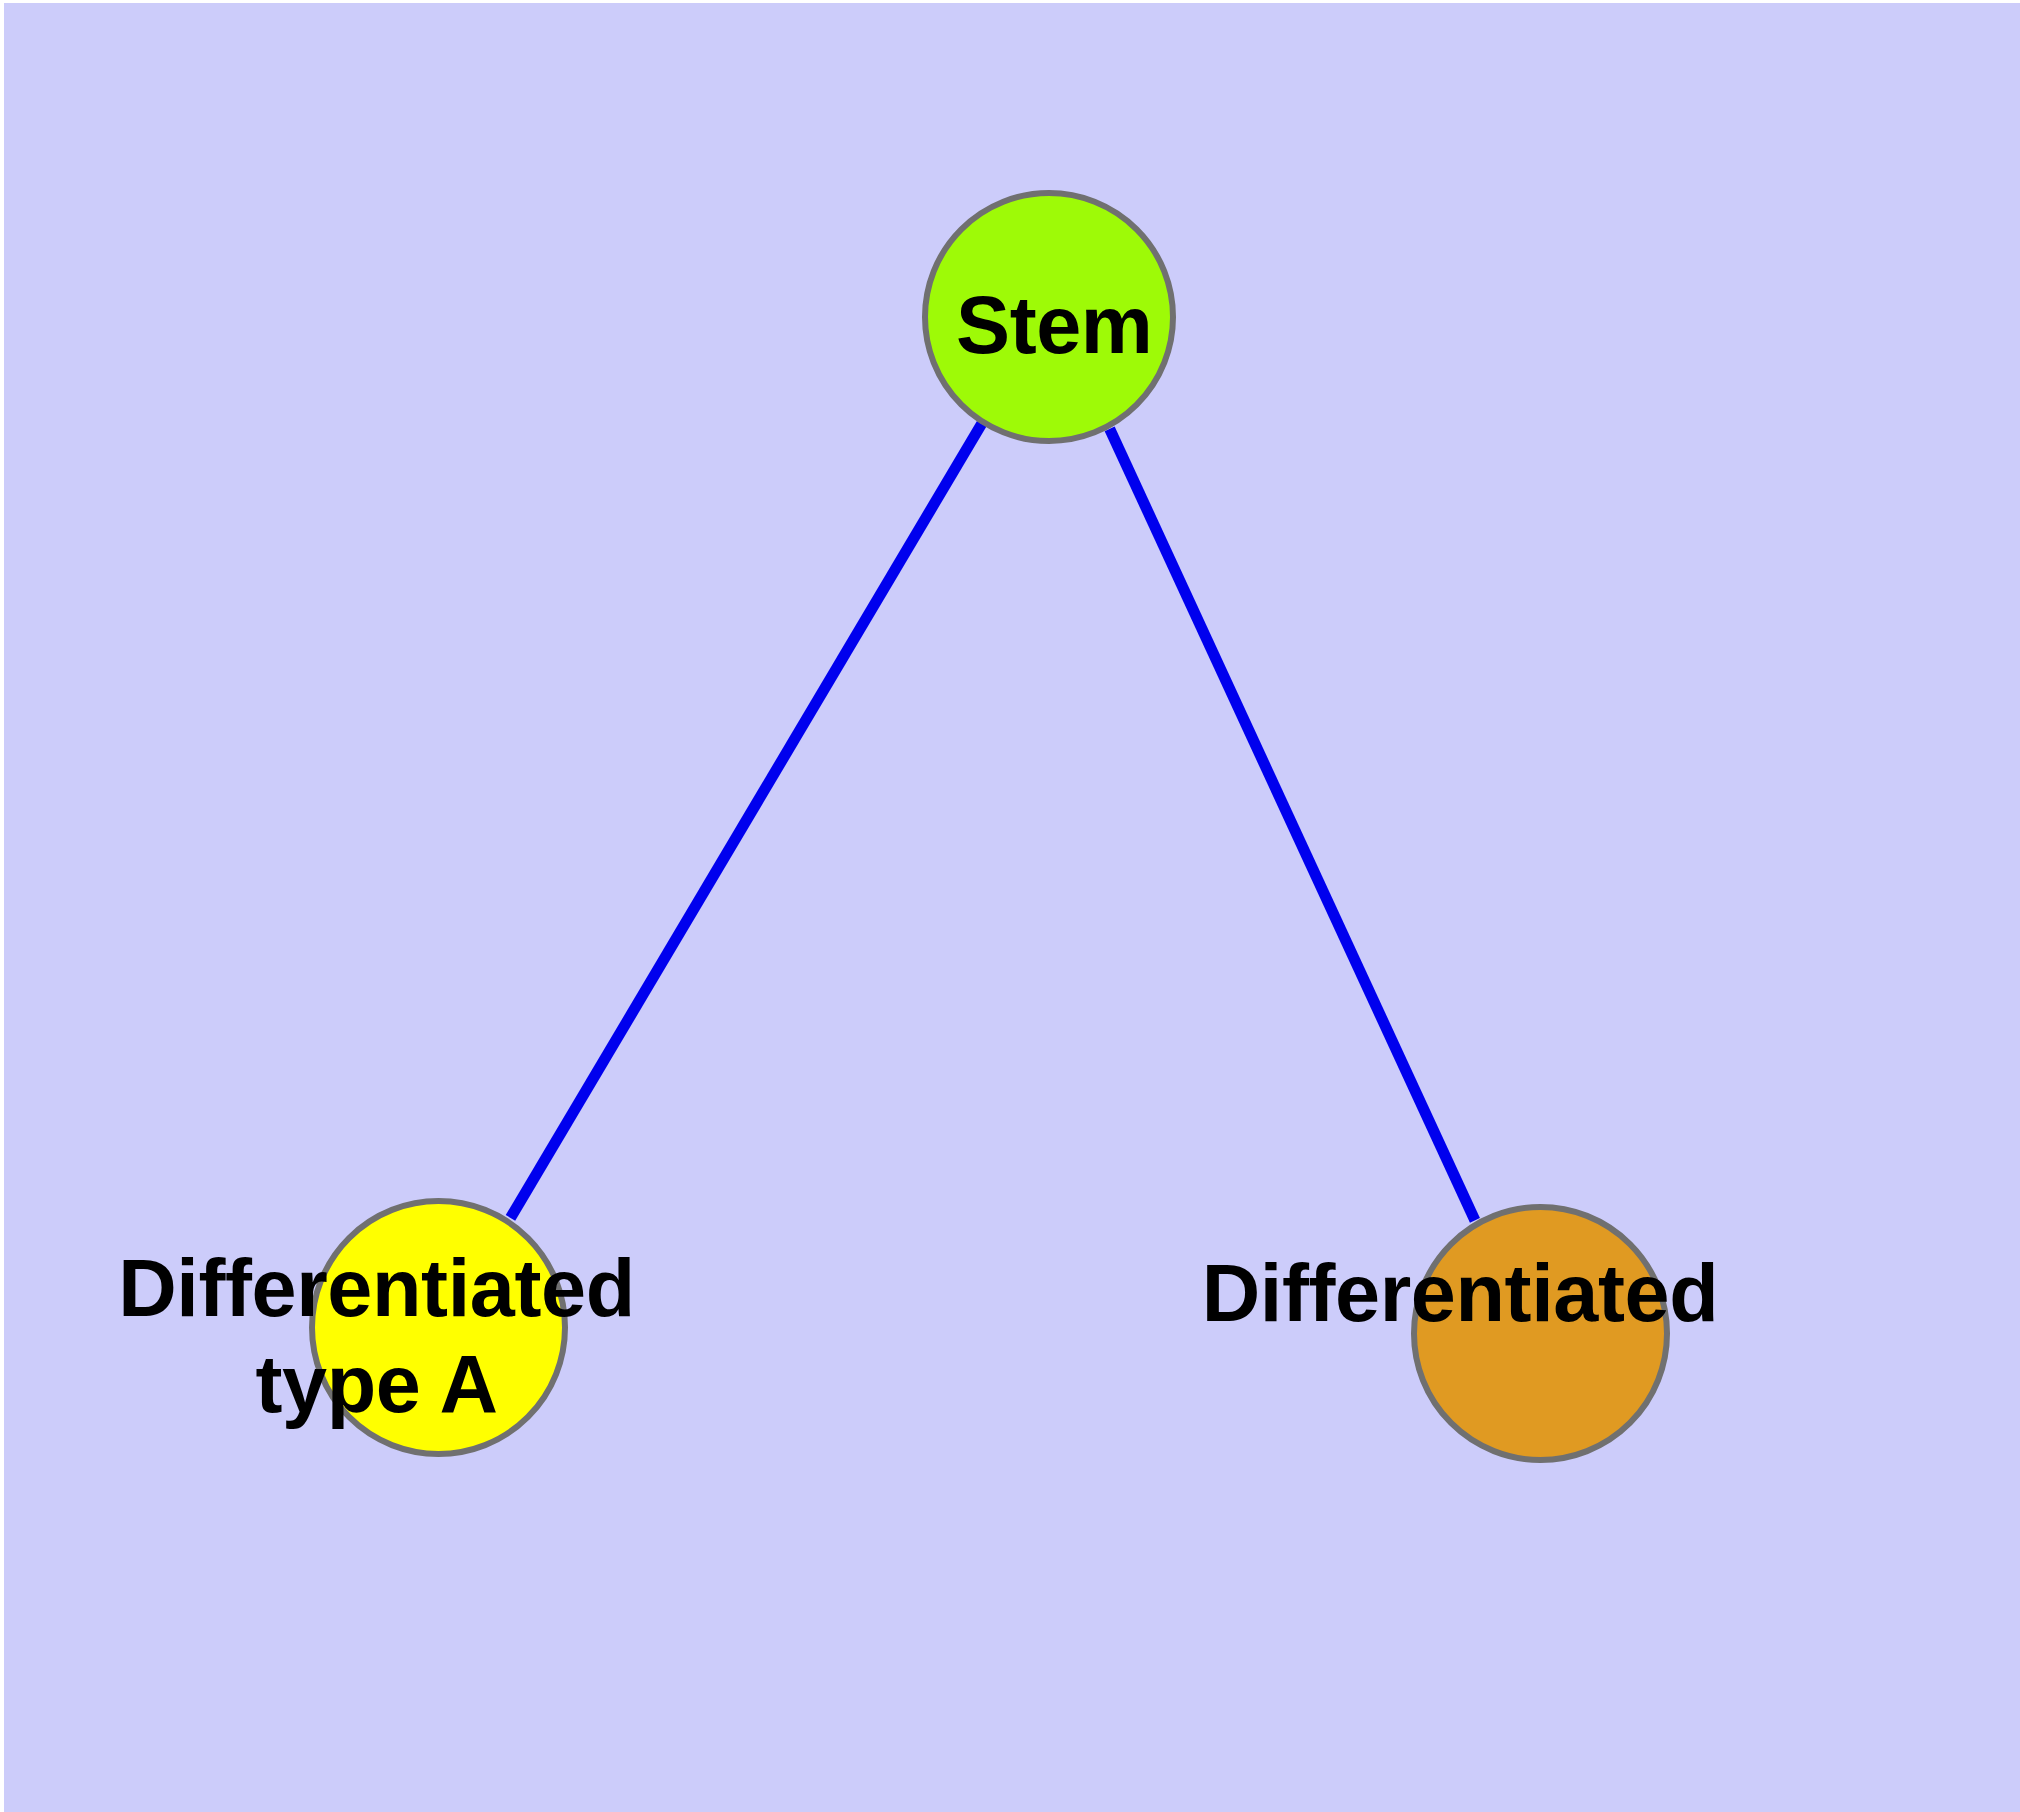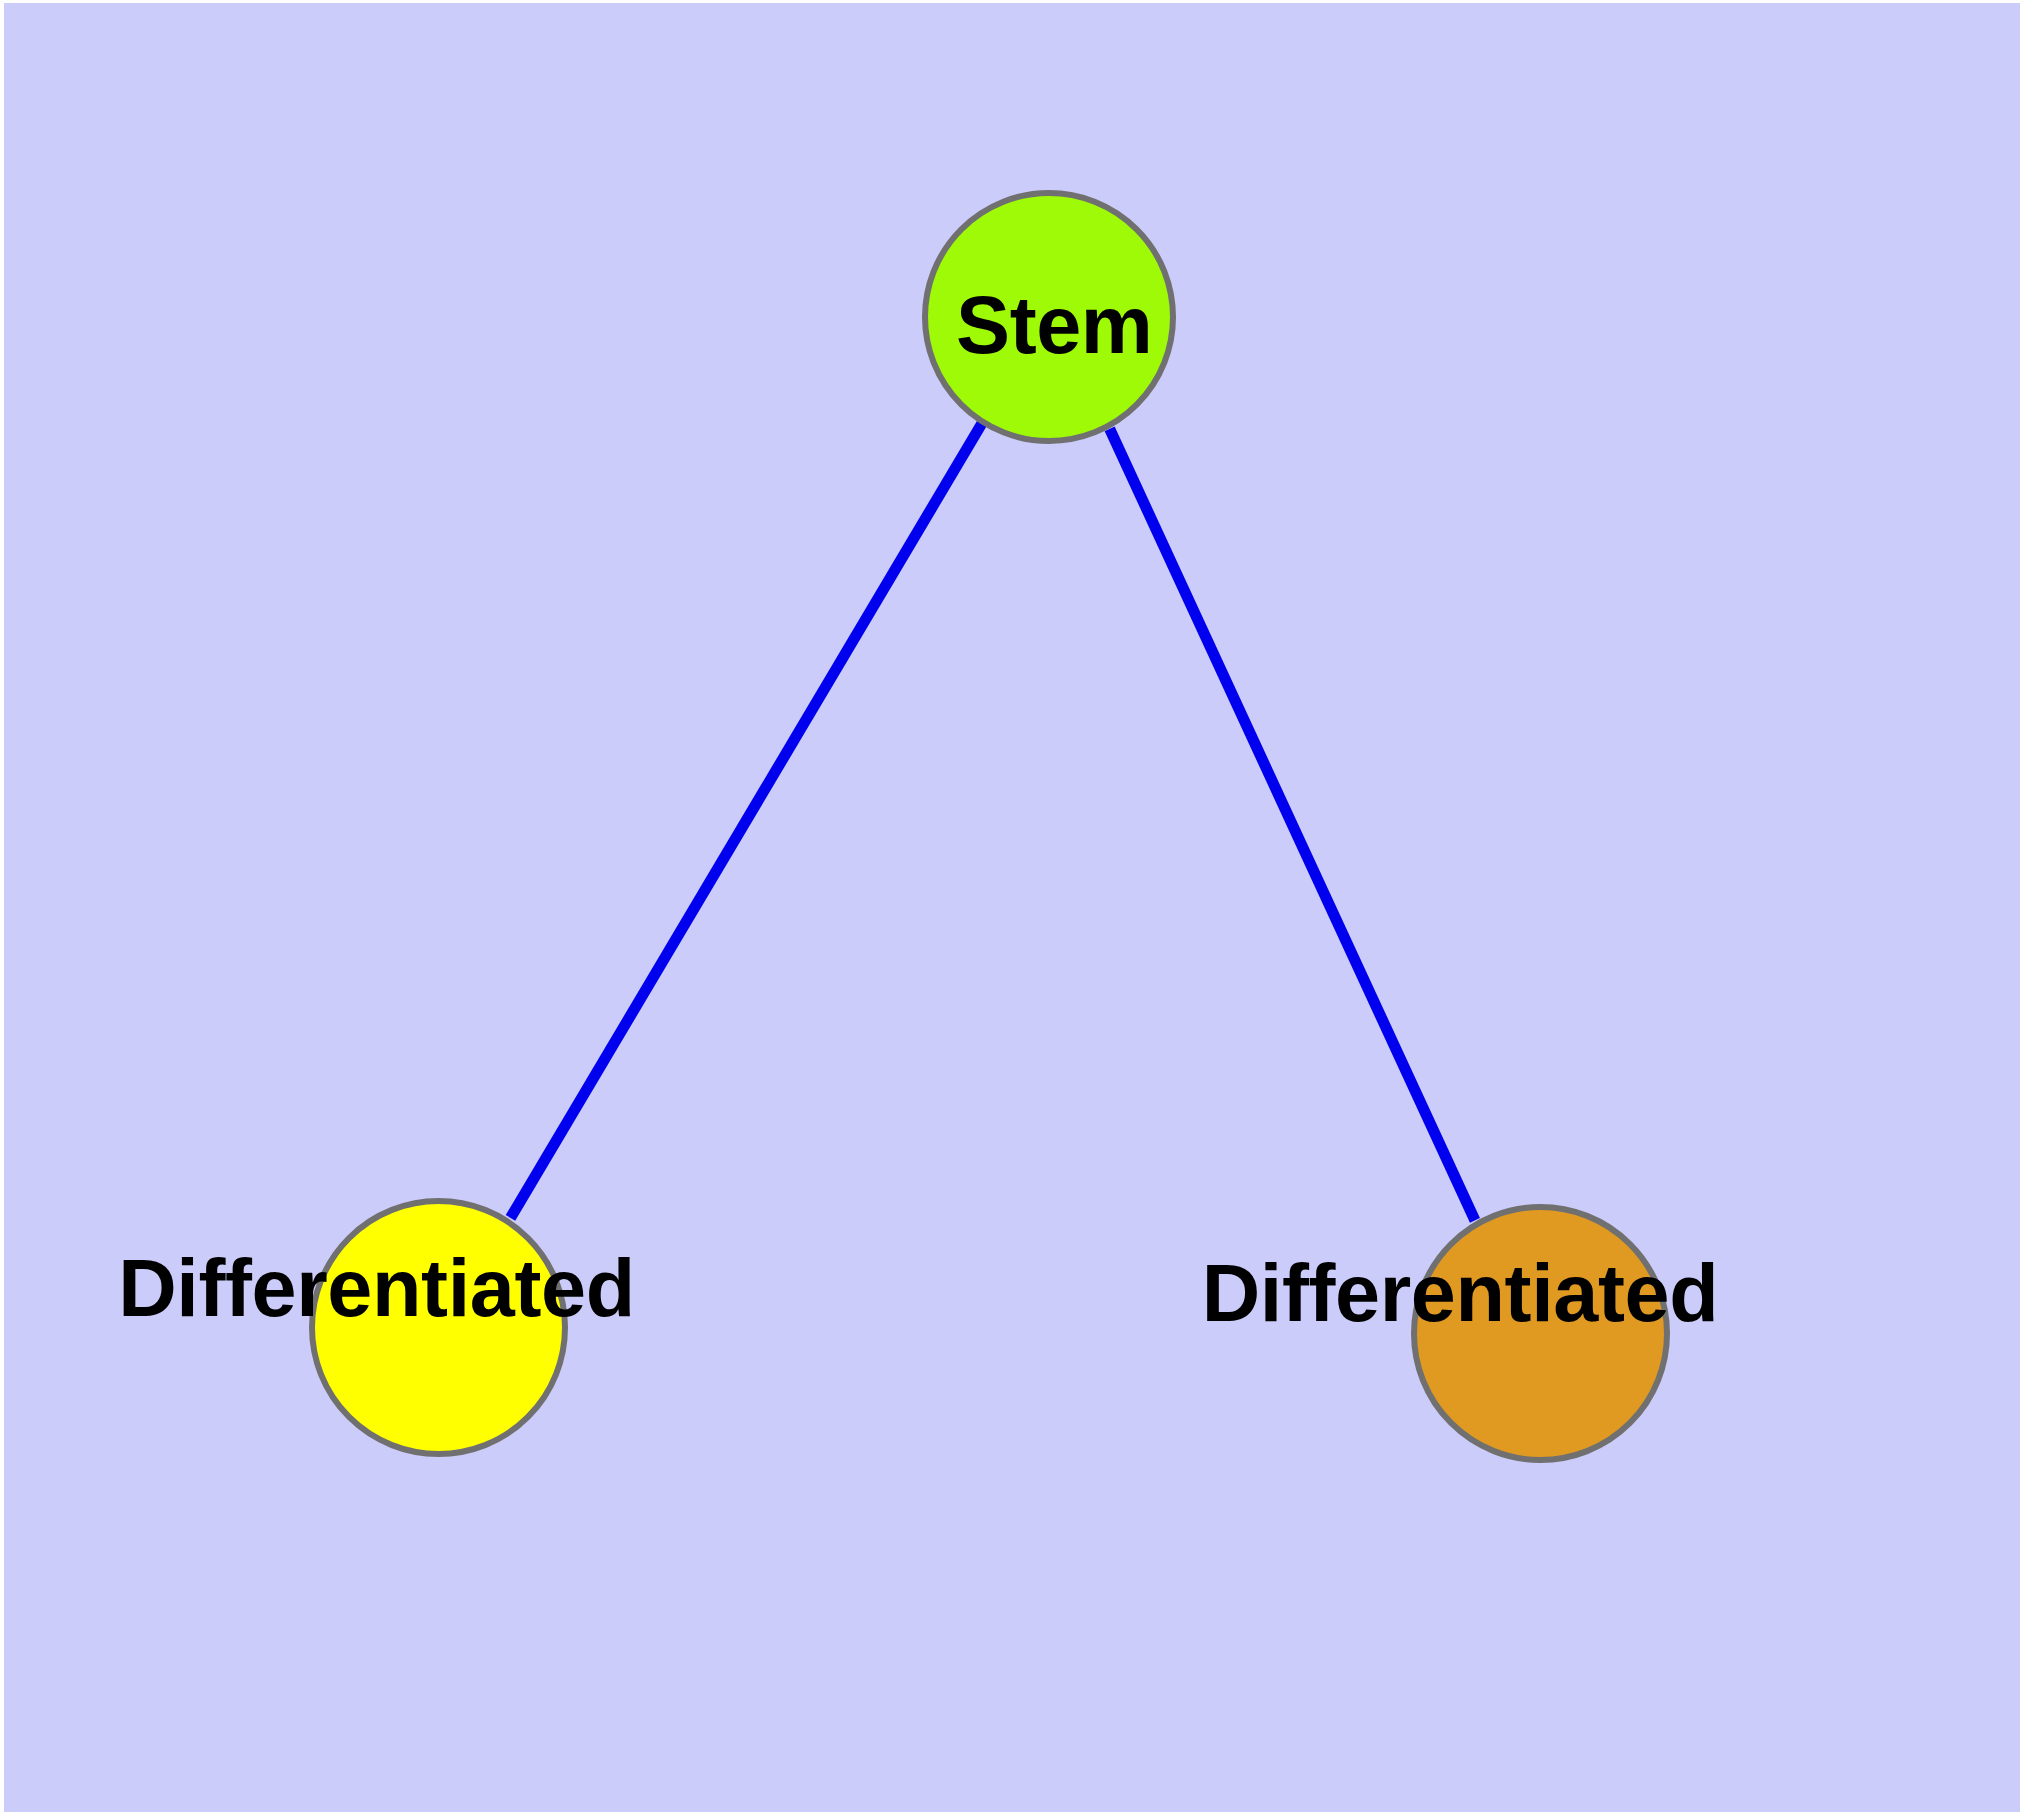--- a/index.html
+++ b/index.html
@@ -98,18 +98,18 @@
   </svg>
 
   <div class="node" id="node-stem"></div>
 
   <div class="node" id="node-diff-a"></div>
 
   <div class="node" id="node-diff-b"></div>
 
   <div class="node-label" id="label-stem">Stem</div>
 
-  <div class="node-label" id="label-diff-a"><span>Differentiated</span><br></div>
+  <div class="node-label" id="label-diff-a"><span>Differentiated</span><br><span>type A</span></div>
 
   <div class="node-label" id="label-diff-b"><span>Differentiated</span><br></div>
 
 </div>
 
 
 </body></html>

